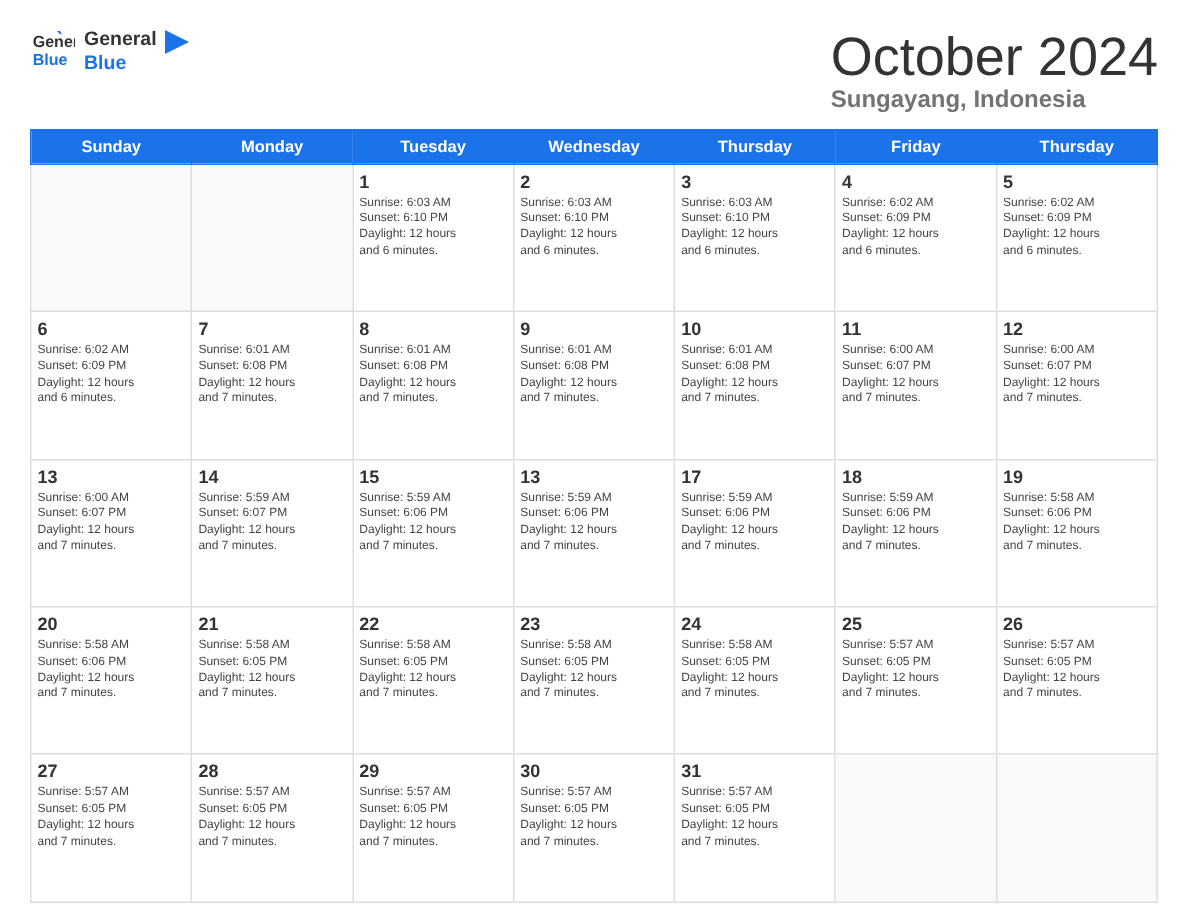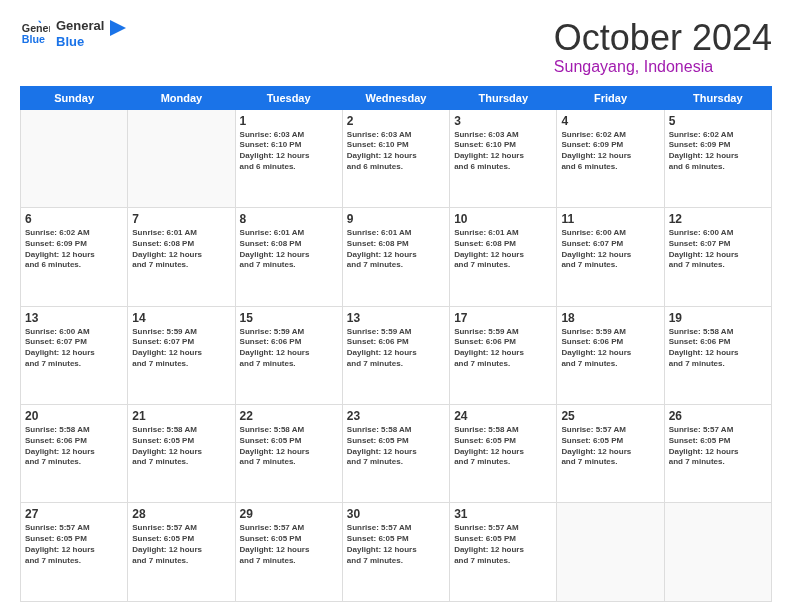--- a/index.html
+++ b/index.html
@@ -36,22 +36,22 @@
       text-align: left;
     }
     .month-title {
       font-size: 36px;
       font-weight: 300;
       color: #333;
       line-height: 1.1;
     }
     .subtitle {
       font-size: 16px;
-      color: #a21caf;
-      font-weight: 400;
+      color: #737373;
+      font-weight: 700;
     }
     .calendar {
       flex: 1;
       border-collapse: collapse;
       width: 100%;
       table-layout: fixed;
     }
     .calendar thead tr {
       background-color: #1a73e8;
     }
@@ -78,21 +78,20 @@
       font-size: 12px;
       font-weight: bold;
       color: #333;
       display: block;
       margin-bottom: 2px;
     }
     .day-info {
       font-size: 8px;
       color: #444;
       line-height: 1.35;
-      font-weight: bold;
     }
     .empty-cell {
       background: #f9f9f9;
     }
     .last-row td {
       height: 75px;
     }
   </style>
 </head>
 <body>

